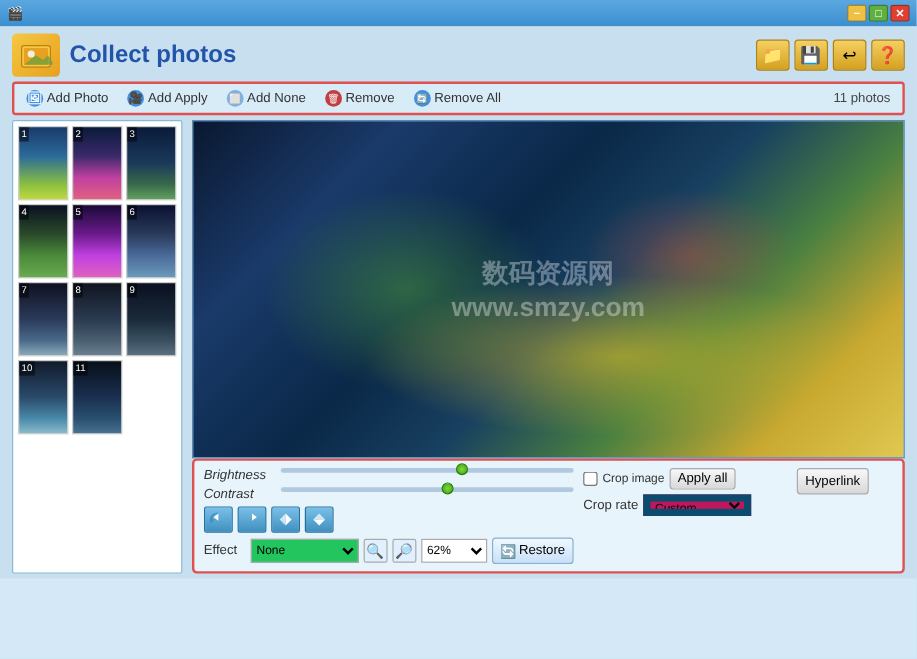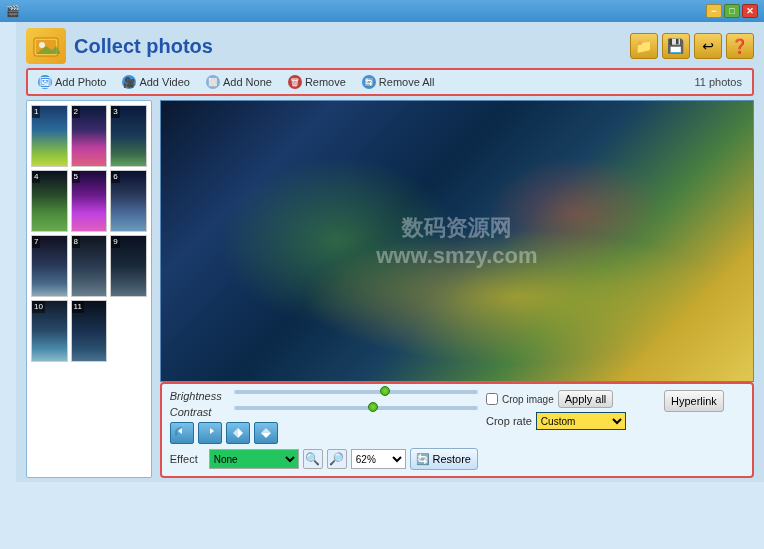--- a/index.html
+++ b/index.html
@@ -48,21 +48,20 @@
     .titlebar-btn.minimize { background: #f0c040; }
     .titlebar-btn.restore { background: #60b040; }
     .titlebar-btn.close { background: #e04030; }
 
     
     .main-container {
       background: #c8dff0;
       height: 460px;
       display: flex;
       flex-direction: column;
-      margin-left: 16px;
     }
 
     
     .header-area {
       display: flex;
       align-items: center;
       padding: 6px 10px 4px 10px;
       justify-content: space-between;
     }
     .header-left {
@@ -381,22 +380,22 @@
     .crop-rate-row {
       display: flex;
       align-items: center;
       gap: 4px;
     }
     .crop-rate-label { font-size: 11px; color: #333; }
     .crop-rate-select {
       width: 90px;
       height: 18px;
       font-size: 10px;
-      border: 1px solid #0c4a6e;
-      background: #fde047;
+      border: 6px solid #0c4a6e;
+      background: #be185d;
     }
 
     
     .icon-circle {
       width: 14px; height: 14px;
       border-radius: 50%;
       display: inline-flex;
       align-items: center;
       justify-content: center;
     }
@@ -441,21 +440,21 @@
     </div>
   </div>
 
   <div class="toolbar">
     <div class="toolbar-btn">
       <span class="icon-circle icon-add">🖼</span>
       <span>Add Photo</span>
     </div>
     <div class="toolbar-btn">
       <span class="icon-circle icon-add">🎥</span>
-      <span>Add Video</span>
+      <span>Add Apply</span>
     </div>
     <div class="toolbar-btn">
       <span class="icon-circle icon-blank">⬜</span>
       <span>Add None</span>
     </div>
     <div class="toolbar-btn">
       <span class="icon-circle icon-remove">🗑</span>
       <span>Remove</span>
     </div>
     <div class="toolbar-btn">

